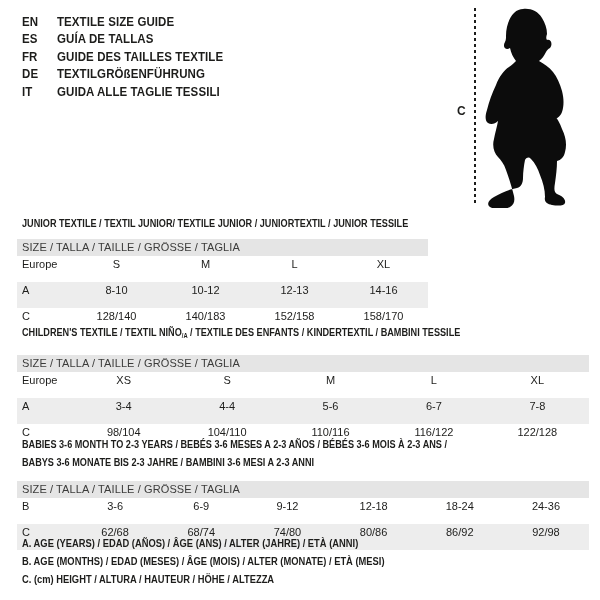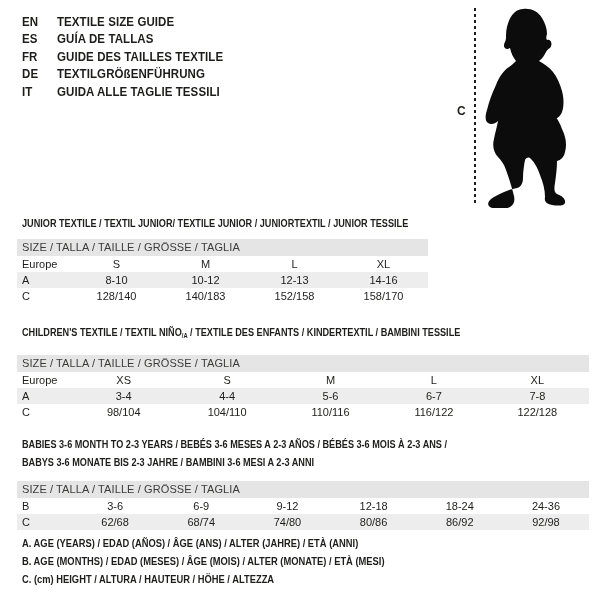--- a/index.html
+++ b/index.html
@@ -26,21 +26,21 @@
   .tbl-title { font-weight:bold; font-size:11px; margin-left:5px; white-space:nowrap;
     transform:scaleX(.83); transform-origin:0 0; }
   .title-line { line-height:16px; }
   #t1 .tbl-title, #t2 .tbl-title { margin-bottom:8px; }
   #t2 .tbl-title { margin-bottom:11px; }
   #t3 .tbl-title { margin-bottom:10px; }
   #t3 .title-line { line-height:18px; }
   .sub { font-size:7px; vertical-align:-2px; }
   .size-bar { height:17px; line-height:17px; background:#e5e5e5; padding-left:5px;
     font-size:11px; color:#3b3b3a; letter-spacing:.1px; }
-  .trow { display:flex; height:16px; line-height:16px; font-size:11px; }
+  .trow { display:flex; height:26px; line-height:16px; font-size:11px; }
   .trow.shaded { background:#ededed; }
   .tlabel { width:55px; padding-left:5px; }
   .tval { flex:1; text-align:center; }
 
   
   .footnotes { position:absolute; left:22px; top:534px; transform:scaleX(.85); transform-origin:0 0; }
   .fn { font-weight:bold; font-size:11px; line-height:18px; white-space:nowrap; }
 </style>
 </head>
 <body>

